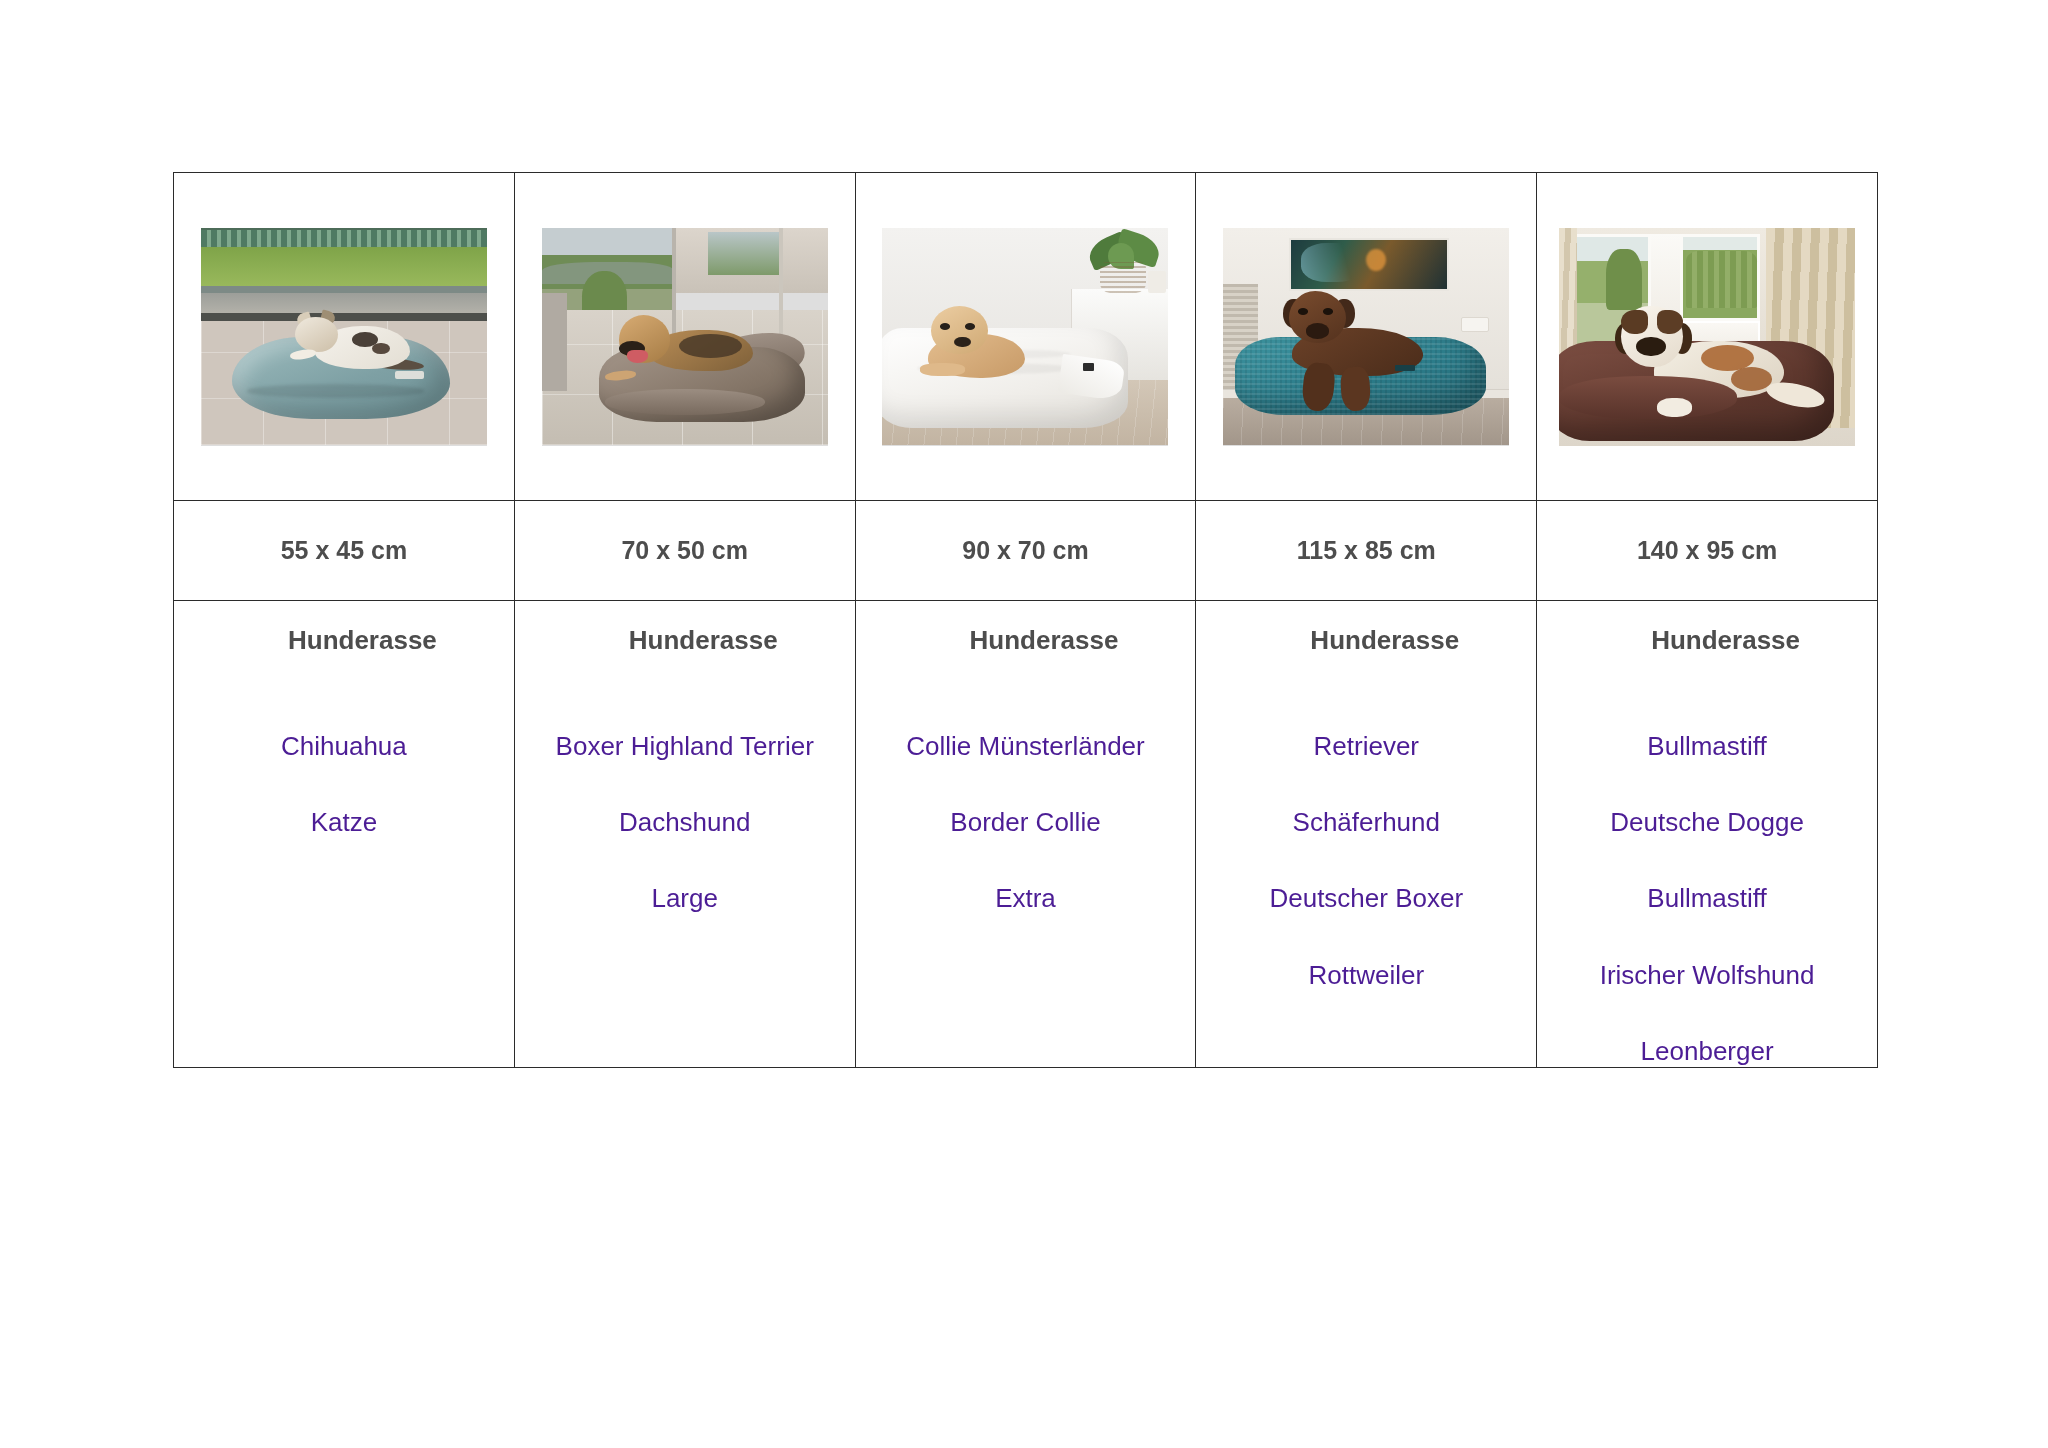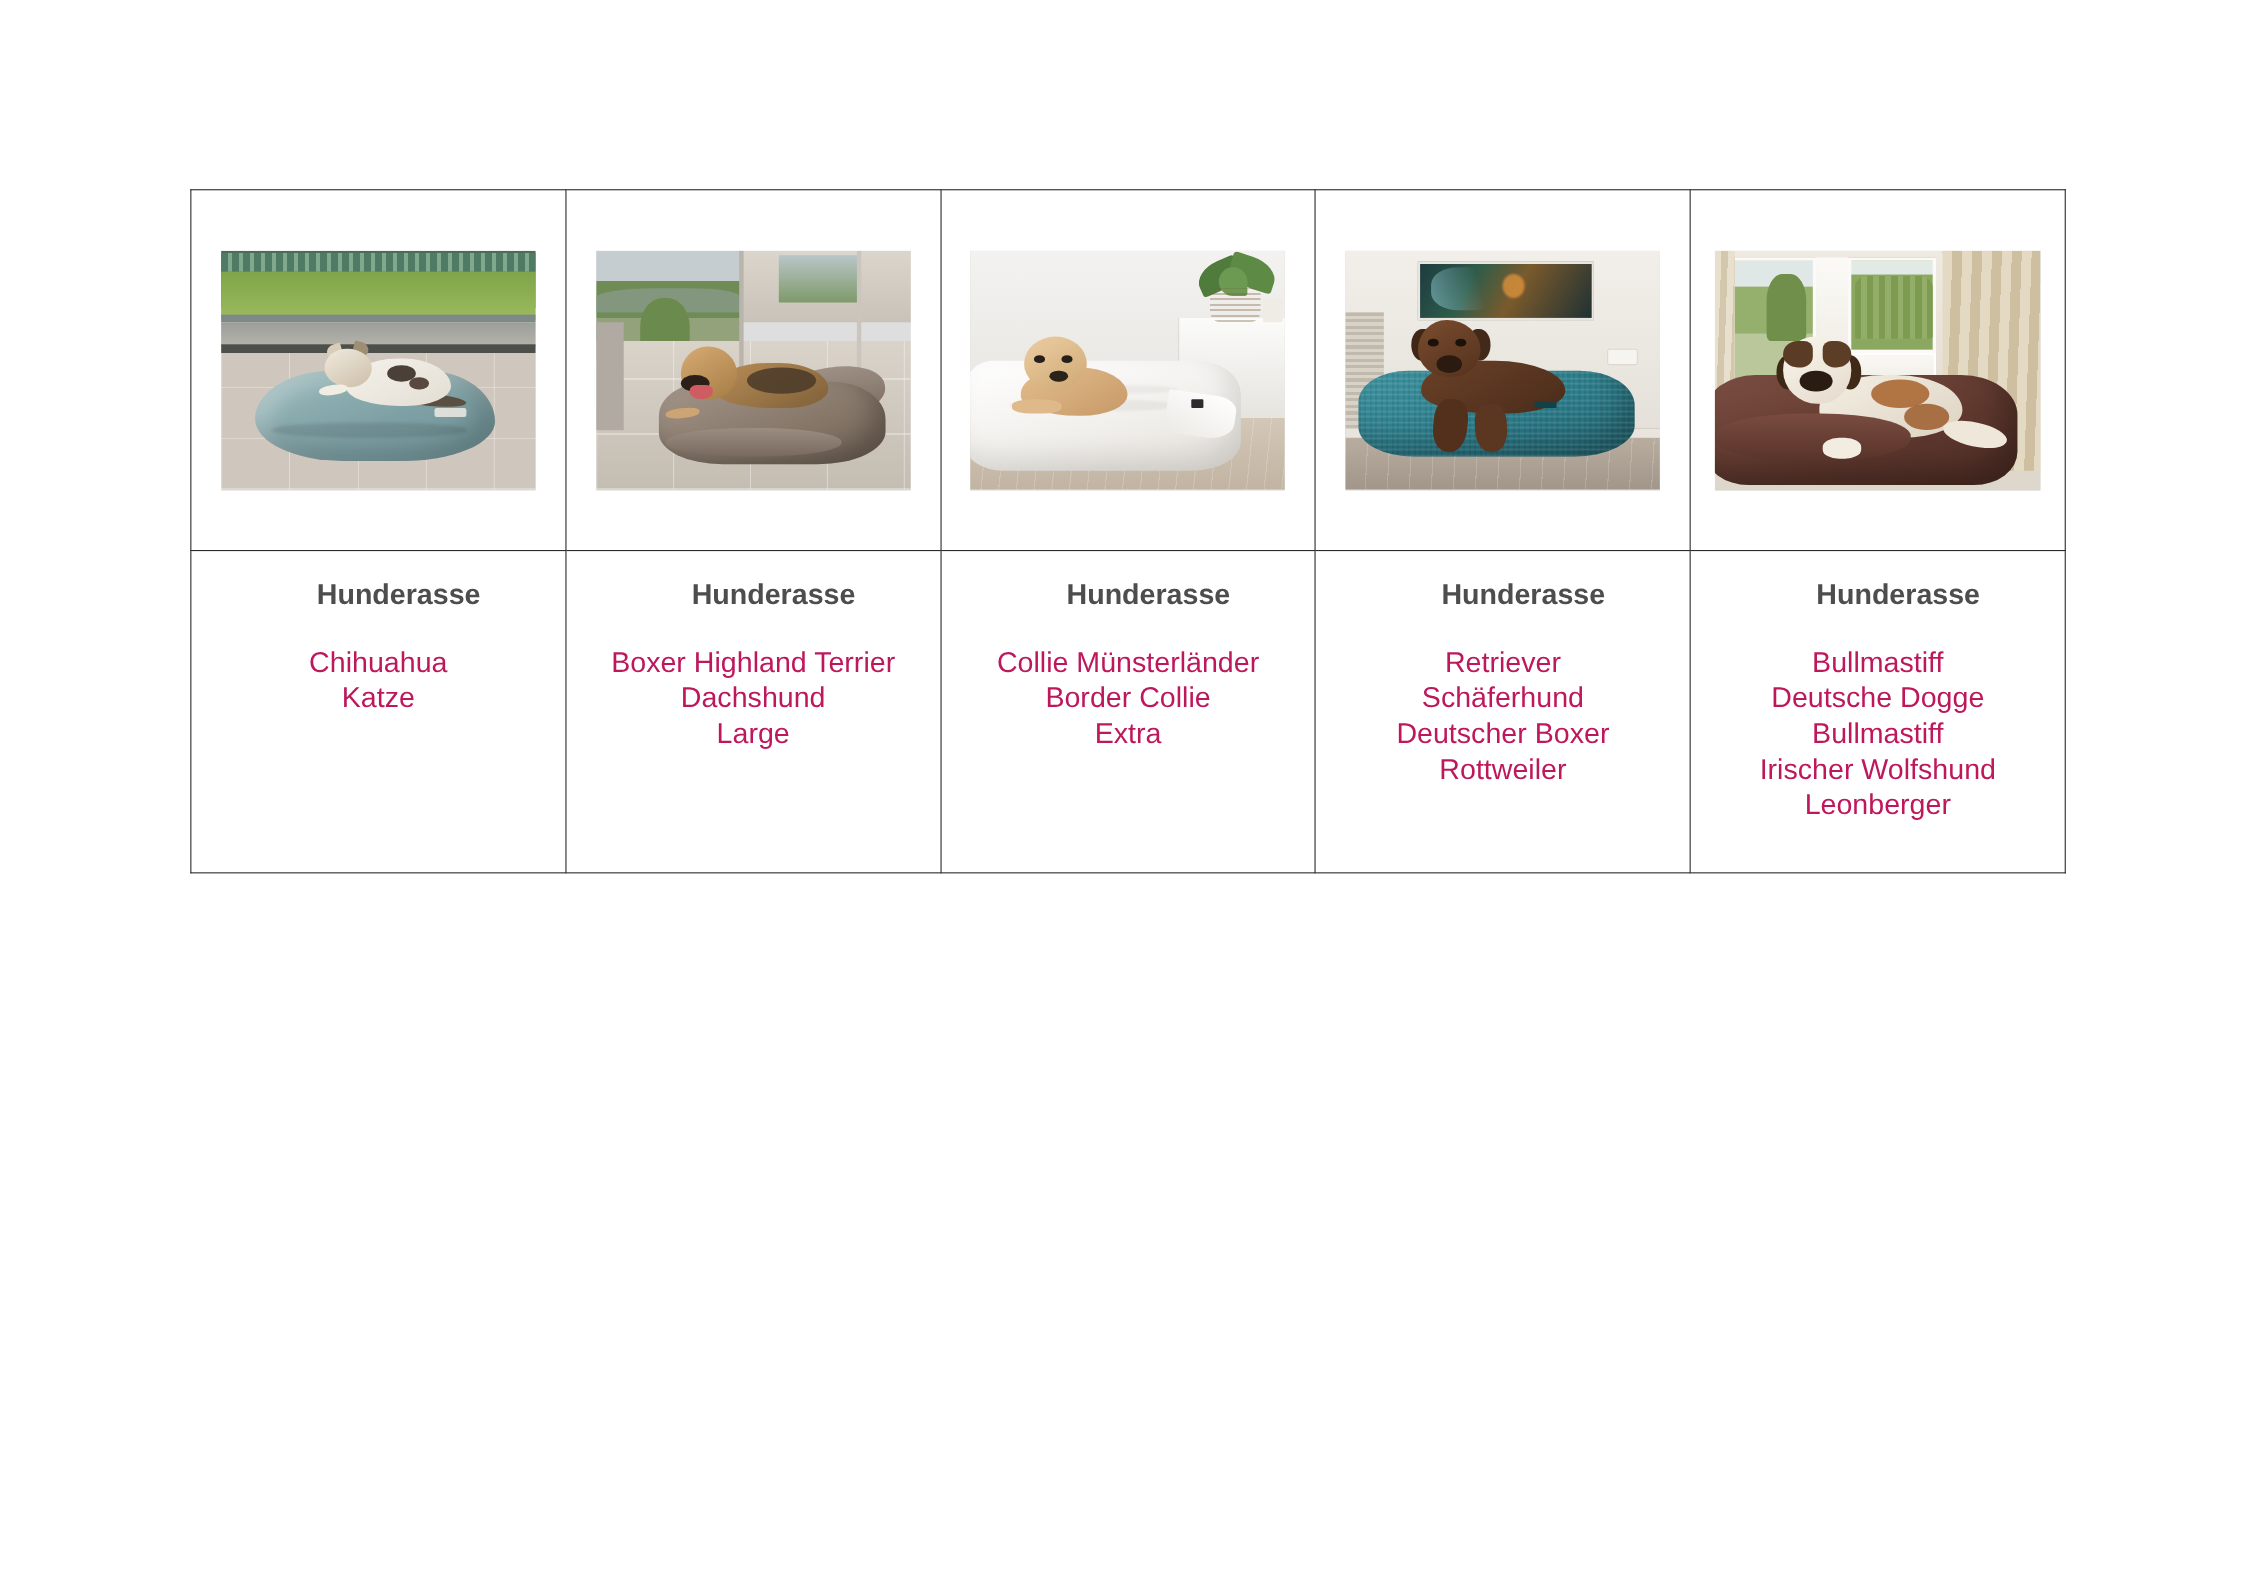--- a/index.html
+++ b/index.html
@@ -78,24 +78,25 @@
   }
   .breed-title {
     color: #4d4d4d;
     font-weight: bold;
     font-size: 26px;
     margin-bottom: 30px;
     margin-left: 37px;
   }
   .breed-list { list-style: none; }
   .breed-list li {
-    color: #be185d;
+    color: #4c1d95;
     font-size: 26px;
     line-height: 1.24;
     white-space: nowrap;
+    margin-top: 44px;
   }
 
   
 
   
   .ph1 { width: 286px; height: 218px; }
   .ph1 .sky       { position:absolute; left:0; top:0;  width:100%; height:24%; background:linear-gradient(180deg,#4c6b58,#6f8d72); }
   .ph1 .fence     { position:absolute; left:0; top:1%;  width:100%; height:8%;
                     background:repeating-linear-gradient(90deg,#4f7a63 0 6px,#7fa88d 6px 10px); }
   .ph1 .lawn      { position:absolute; left:0; top:9%;  width:100%; height:20%; background:linear-gradient(180deg,#7fa449,#9cbb5e); }
@@ -487,20 +488,37 @@
             <div class="maskL"></div>
             <div class="maskR"></div>
             <div class="snout5"></div>
             <div class="bolsterB"></div>
             <div class="paw5"></div>
           </div>
         </div>
       </td>
     </tr>
 
+    <tr class="row-dims">
+      <td>
+        <div class="dim-label">55 x 45 cm</div>
+      </td>
+      <td>
+        <div class="dim-label">70 x 50 cm</div>
+      </td>
+      <td>
+        <div class="dim-label">90 x 70 cm</div>
+      </td>
+      <td>
+        <div class="dim-label">115 x 85 cm</div>
+      </td>
+      <td>
+        <div class="dim-label">140 x 95 cm</div>
+      </td>
+    </tr>
 
     <tr class="row-breeds">
       <td>
         <div class="breed-cell">
           <div class="breed-title">Hunderasse</div>
           <ul class="breed-list">
             <li>Chihuahua</li>
             <li>Katze</li>
           </ul>
         </div>

